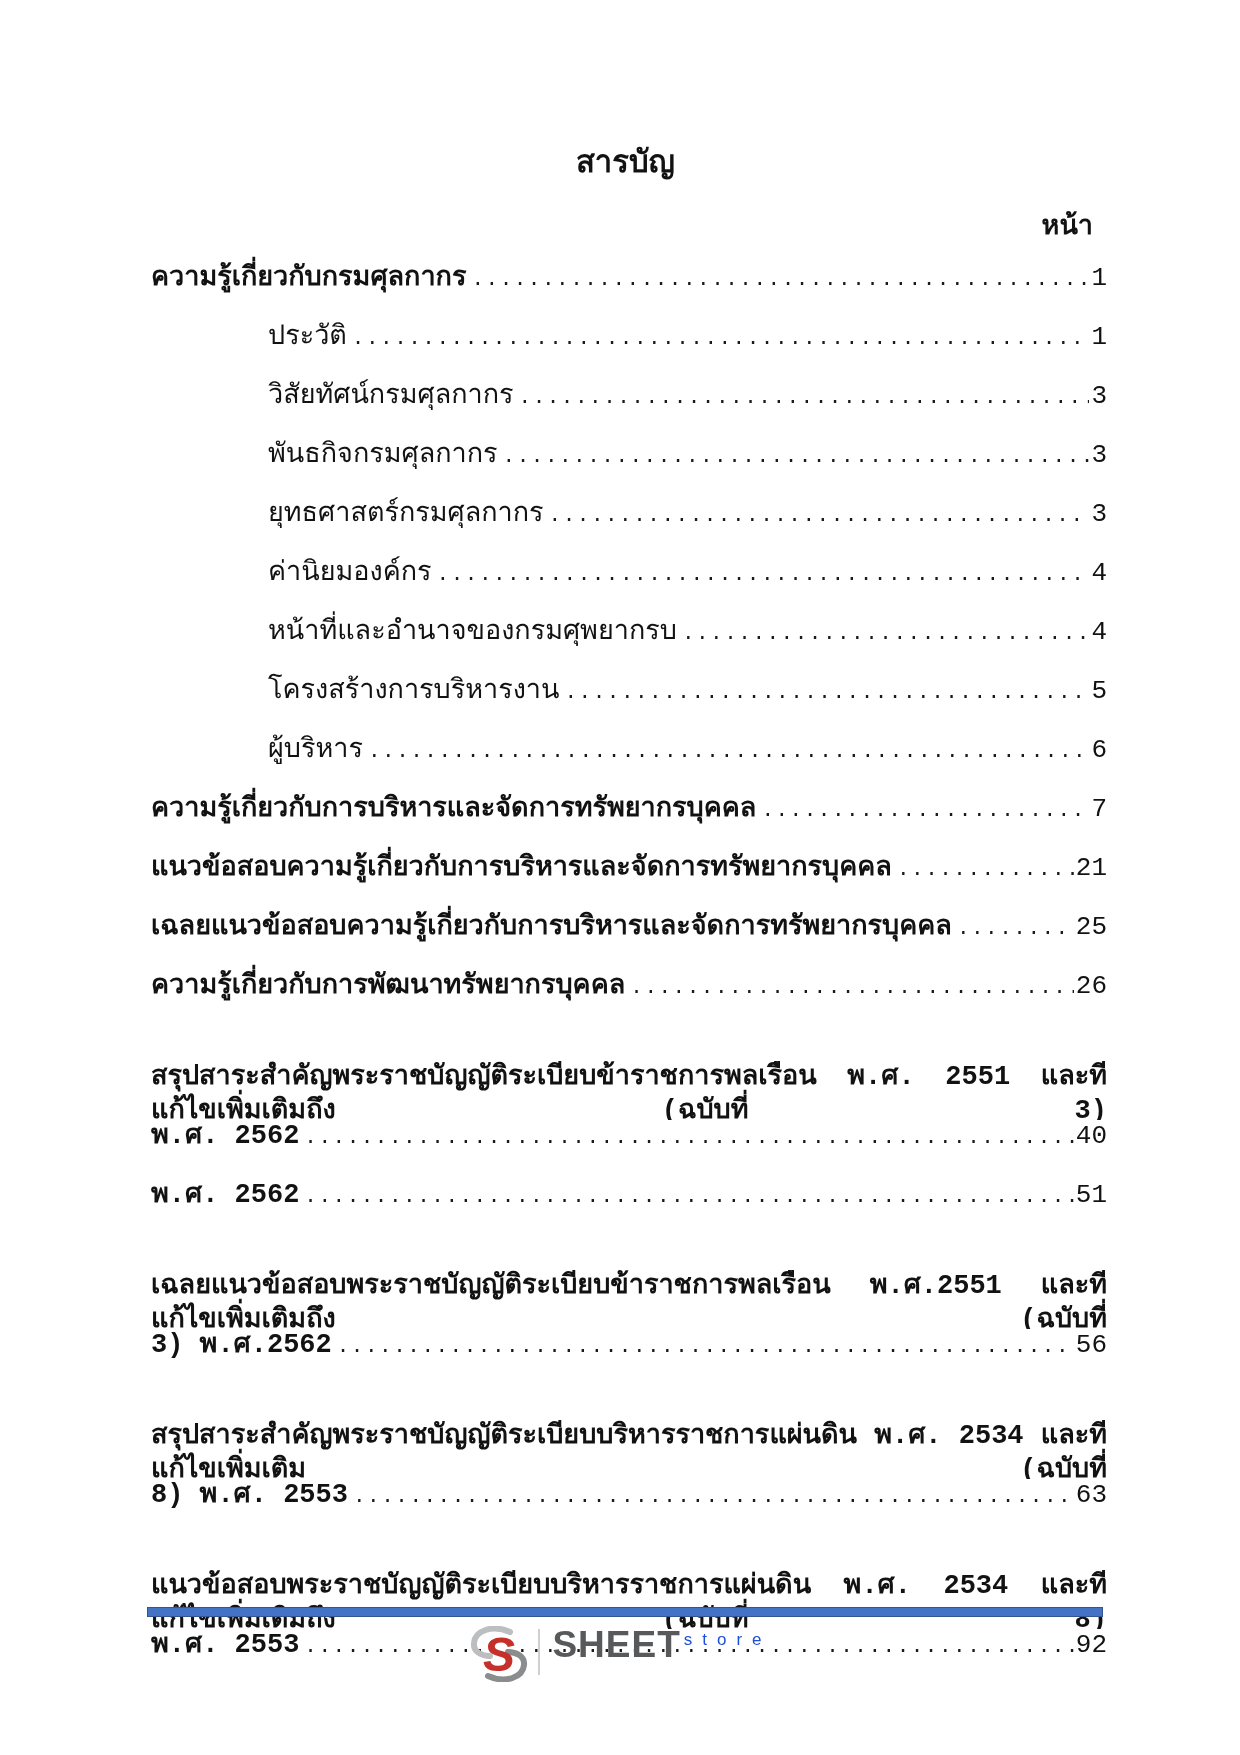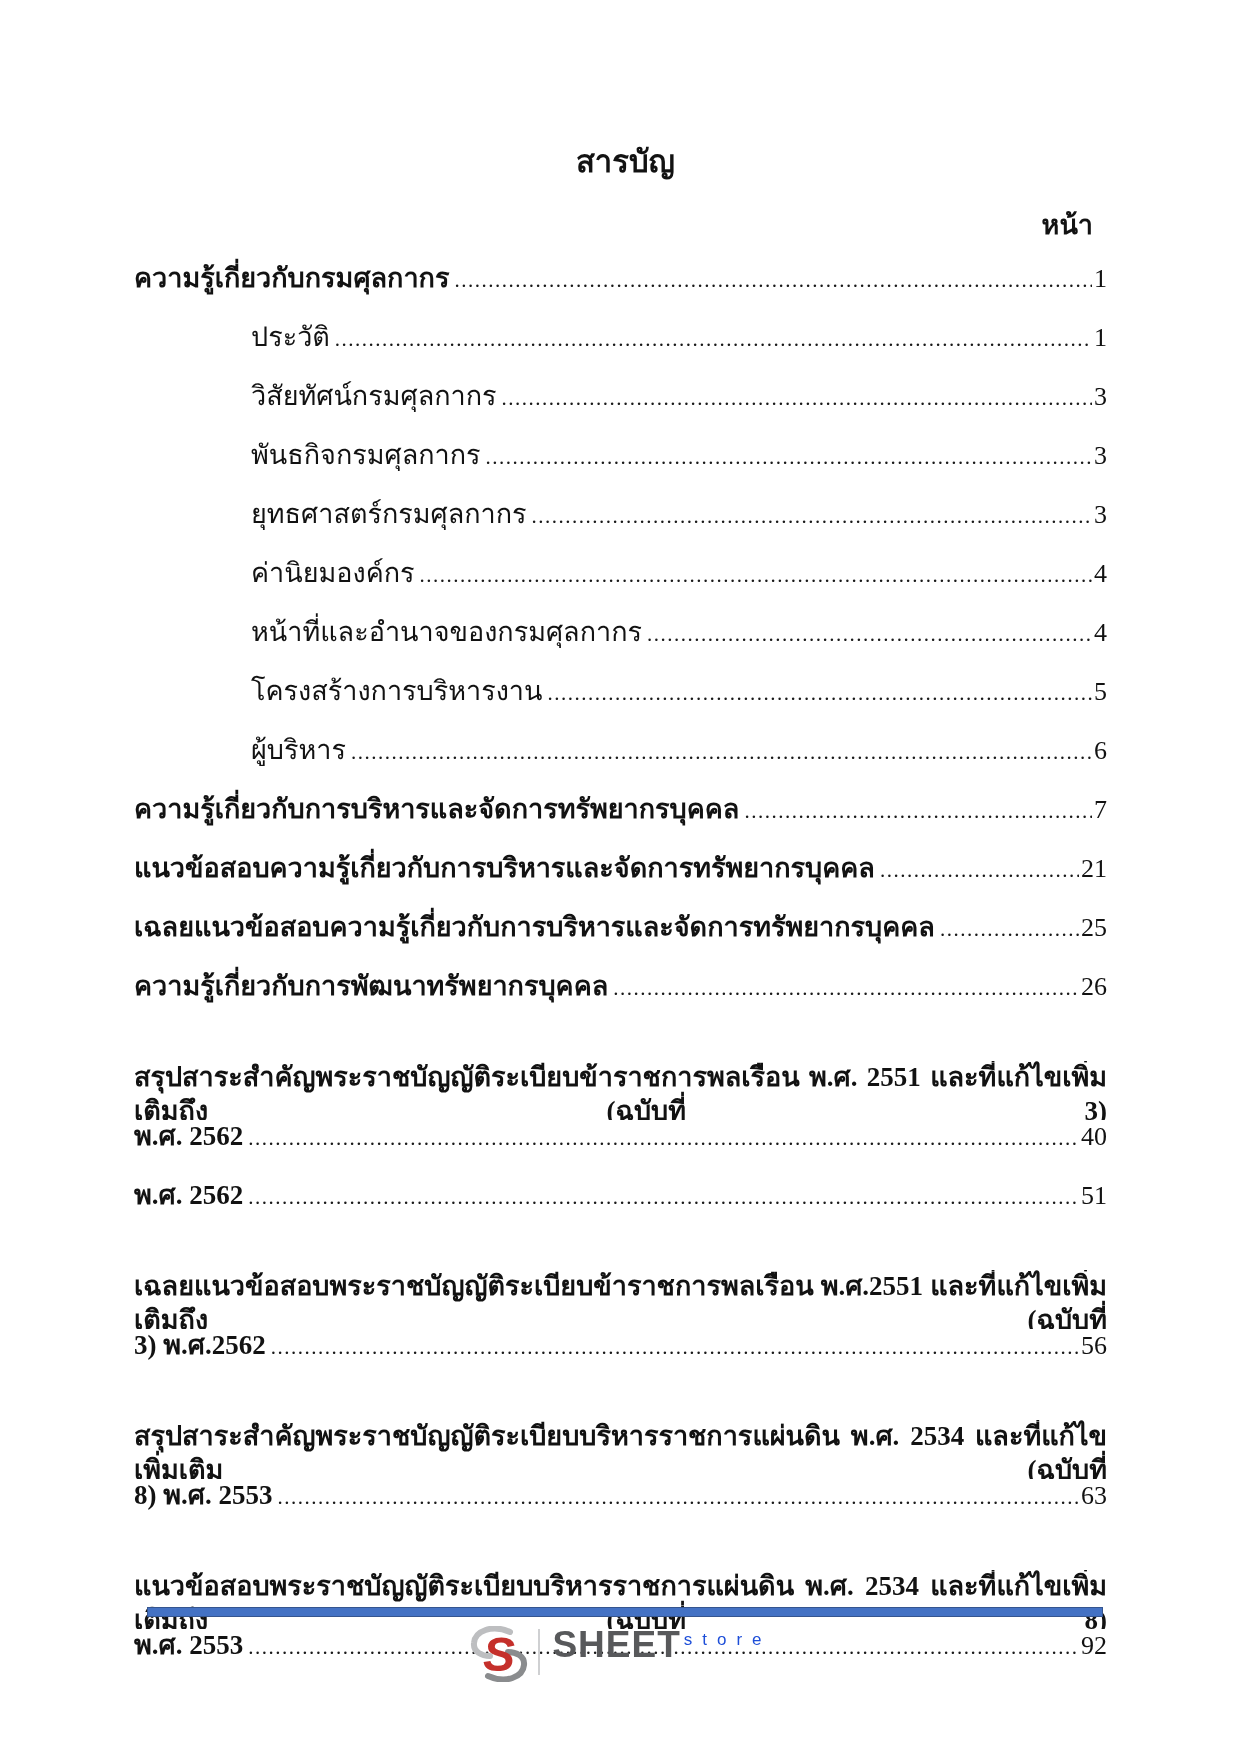--- a/index.html
+++ b/index.html
@@ -11,21 +11,21 @@
   .page{position:absolute;inset:0;}
   .doc-title{
     position:absolute;top:136px;left:144px;right:133px;
     text-align:center;font-size:31px;font-weight:700;
   }
   .page-col-header{
     position:absolute;top:203px;left:133px;right:133px;
     text-align:right;padding-right:14px;box-sizing:border-box;
     font-size:27px;font-weight:700;
   }
-  .toc{position:absolute;top:262px;left:134px;right:133px;}
+  .toc{position:absolute;top:262px;left:151px;right:133px;font-family:Liberation Mono, monospace;}
   .row{
     height:59px;display:flex;align-items:baseline;
     font-size:27px;line-height:1.25;white-space:nowrap;
   }
   .row.b .lbl{font-weight:700;}
   .row.sub .lbl{padding-left:117px;}
   .row.line1{display:block;white-space:normal;text-align:justify;
     text-align-last:justify;-moz-text-align-last:justify;overflow:hidden;margin-top:32px;}
   .lbl{flex:0 0 auto;}
   .leader{
@@ -93,21 +93,21 @@
       <span class="pg">3</span>
     </div>
 
     <div class="row sub">
       <span class="lbl">ค่านิยมองค์กร</span>
       <span class="leader"></span>
       <span class="pg">4</span>
     </div>
 
     <div class="row sub">
-      <span class="lbl">หน้าที่และอำนาจของกรมศุลกากร</span>
+      <span class="lbl">หน้าที่และอำนาจของกรมศุพยากรบ</span>
       <span class="leader"></span>
       <span class="pg">4</span>
     </div>
 
     <div class="row sub">
       <span class="lbl">โครงสร้างการบริหารงาน</span>
       <span class="leader"></span>
       <span class="pg">5</span>
     </div>
 

